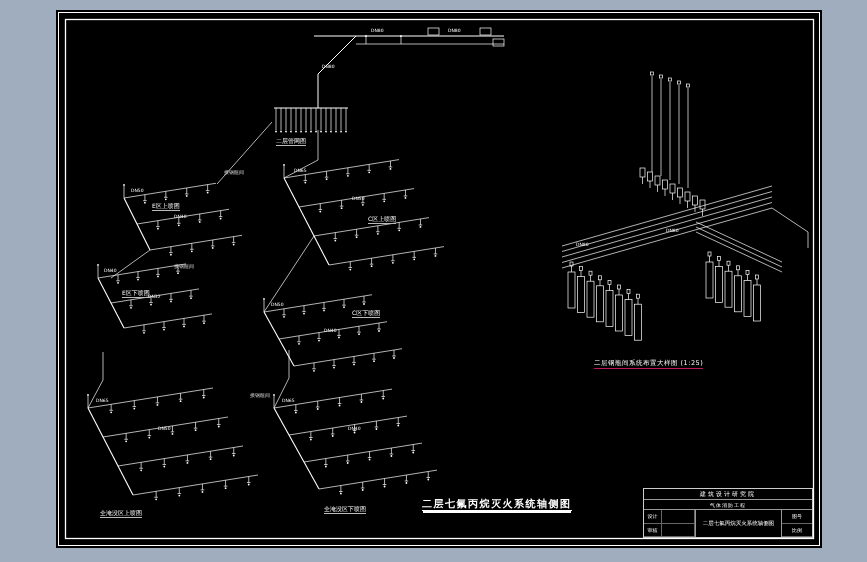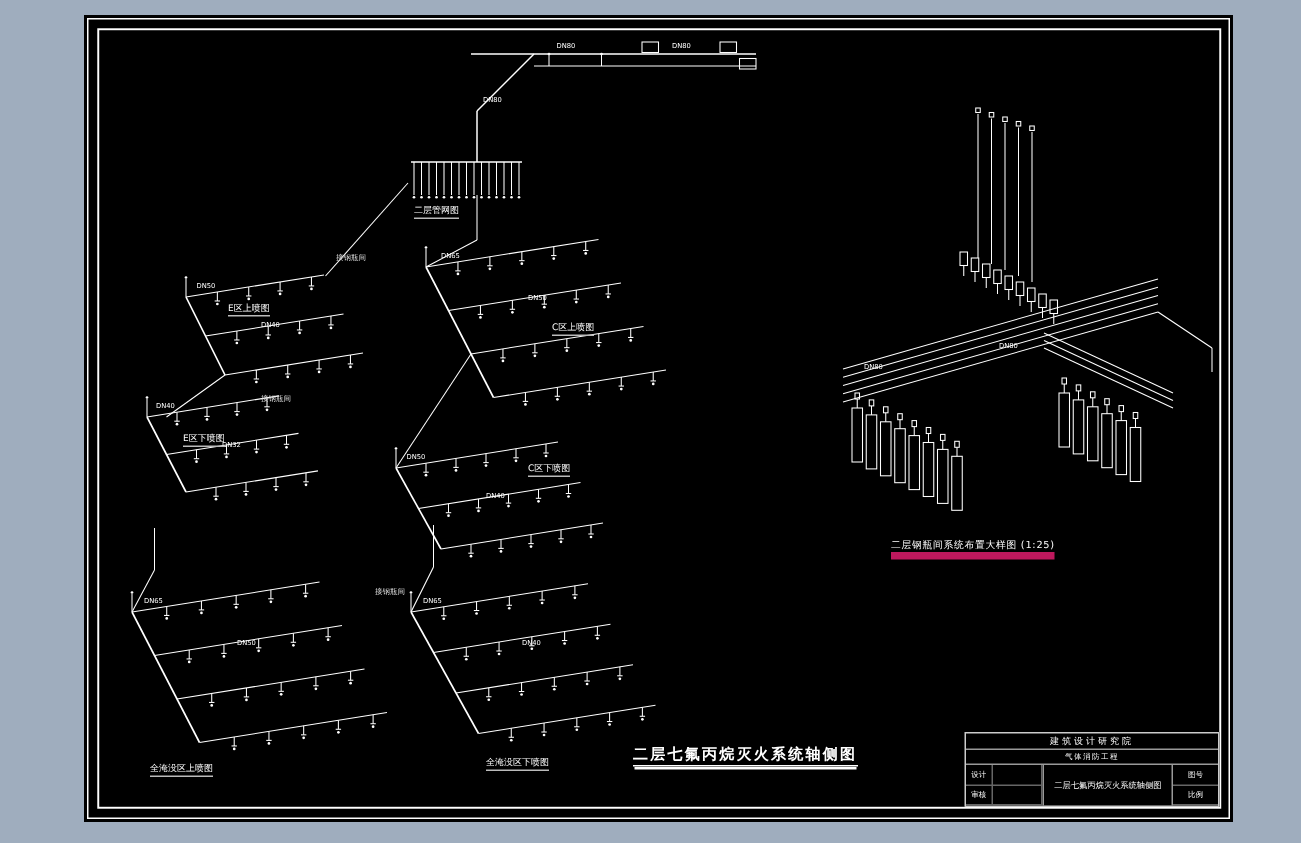--- a/index.html
+++ b/index.html
@@ -17,21 +17,21 @@
   .lbl{
     position:absolute;color:#fff;white-space:nowrap;line-height:1.1;
   }
   .main-title{
     font-size:10px;letter-spacing:1.5px;font-weight:bold;
     border-bottom:1px solid #fff;padding-bottom:1px;
     box-shadow:0 3px 0 -1px #fff;
   }
   .caption{
     font-size:6.5px;letter-spacing:0.5px;
-    border-bottom:5px solid #be185d;padding-bottom:1px;
+    border-bottom:1px solid #be185d;padding-bottom:1px;
   }
   .cluster-label{font-size:6px;border-bottom:0.5px solid #bbb;}
   .conn-label{font-size:5px;color:#ddd;}
   .title-block{
     position:absolute;left:587px;top:478px;width:170px;height:50px;
     border:1px solid #ccc;color:#fff;font-size:5px;
     display:flex;flex-direction:column;box-sizing:border-box;background:#000;
   }
   .title-block *{box-sizing:border-box;}
   .tb-company{height:11px;border-bottom:1px solid #999;display:flex;align-items:center;justify-content:center;font-size:6px;letter-spacing:2px;}

